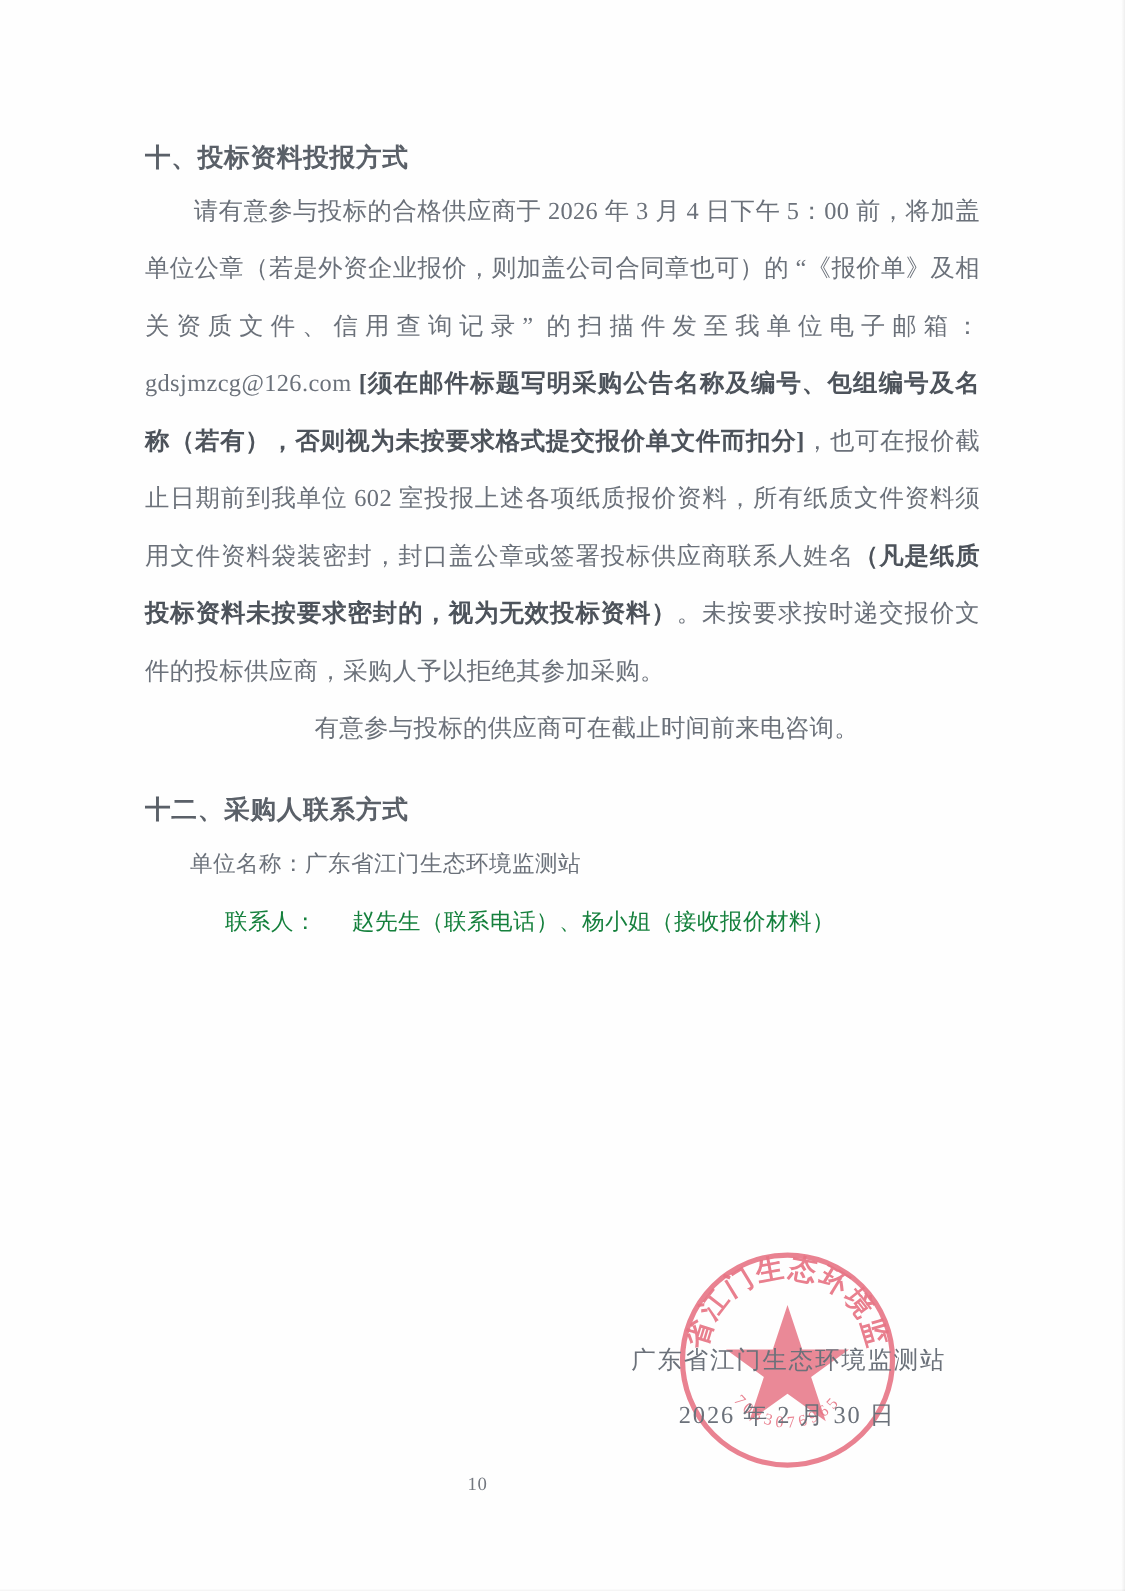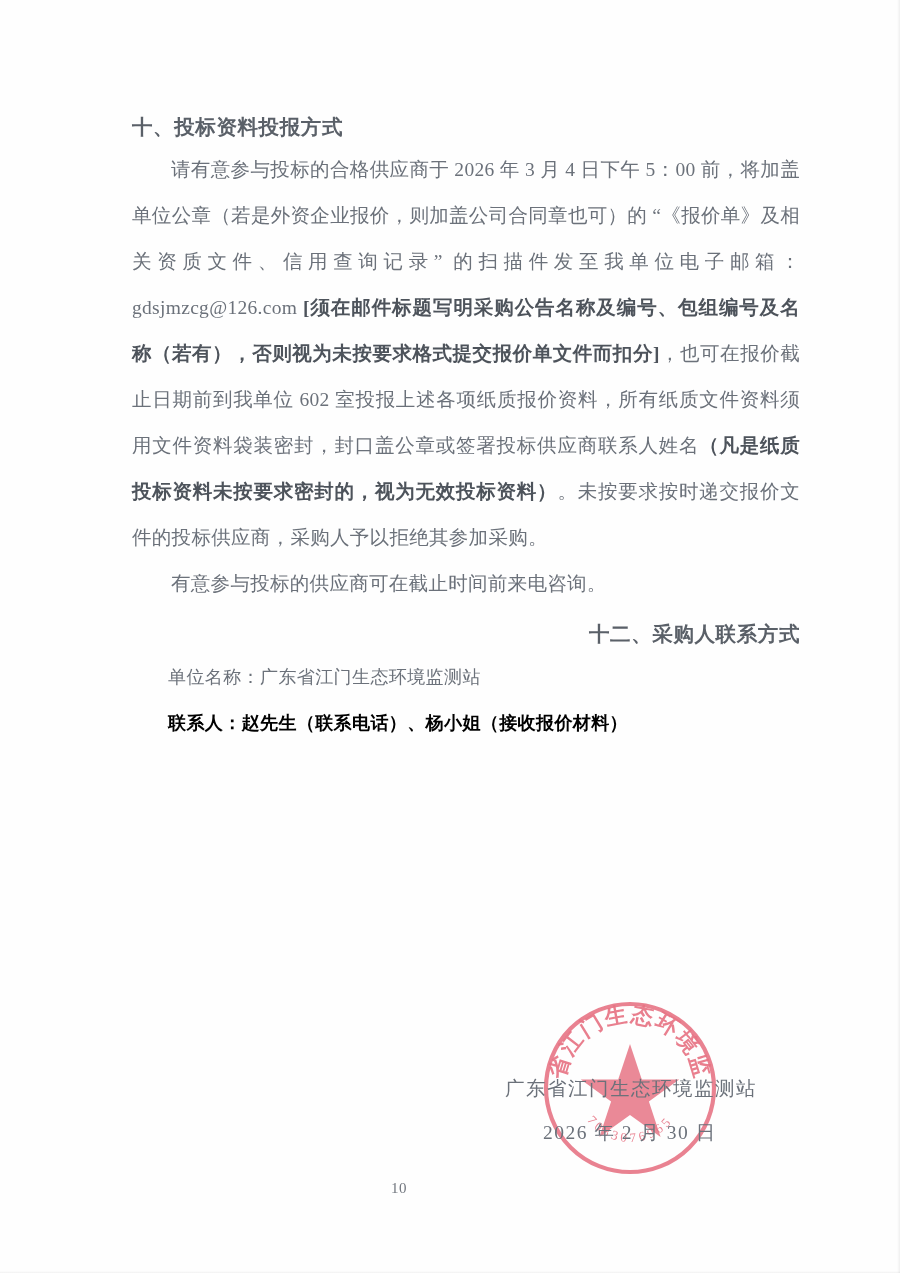--- a/index.html
+++ b/index.html
@@ -30,36 +30,36 @@
   .page-edge-bottom {
     position: absolute;
     left: 0;
     bottom: 0;
     height: 2px;
     width: 100%;
     background: linear-gradient(to bottom, rgba(0,0,0,0.0), rgba(0,0,0,0.05));
   }
   .content {
     position: absolute;
-    left: 132px;
+    left: 116px;
     top: 112px;
     width: 668px;
   }
 
   .heading {
     font-size: 20.5px;
     font-weight: bold;
     color: #5a6068;
     letter-spacing: 0.6px;
     line-height: 1.5;
     margin: 0 0 4px 0;
     white-space: nowrap;
   }
   .heading.h-eleven { margin-top: 26px; }
-  .heading.h-twelve { margin-top: 12px; text-align: right; }
+  .heading.h-twelve { margin-top: 26px; }
 
   .para {
     font-size: 19.5px;
     color: #6b717a;
     line-height: 46px;
     text-align: justify;
     text-justify: inter-ideograph;
     margin: 0;
     letter-spacing: 0.3px;
     font-family: Liberation Serif, serif;
@@ -71,36 +71,38 @@
   }
 
   .simple-line {
     font-size: 19.5px;
     color: #6b717a;
     line-height: 46px;
     margin: 0;
     text-indent: 2em;
     letter-spacing: 0.3px;
     white-space: nowrap;
+    text-align: center;
   }
 
   .contact-block {
     margin-top: 2px;
   }
   .contact-row {
     font-size: 18px;
     color: #6b717a;
     line-height: 46px;
     padding-left: 36px;
     letter-spacing: 0.4px;
     white-space: nowrap;
   }
   .contact-row .label-strong {
-    font-weight: bold;
-    color: #000000;
+    font-weight: normal;
+    color: #15803d;
+    margin-left: 28px;
   }
   .contact-row .underline {
     text-decoration: underline;
     text-underline-offset: 3px;
   }
 
   
   .signature {
     position: absolute;
     left: 505px;
@@ -133,21 +135,21 @@
     top: 1000px;
     width: 176px;
     height: 176px;
     z-index: 1;
     opacity: 0.82;
   }
   .seal svg { display: block; }
 
   .page-number {
     position: absolute;
-    left: 17px;
+    left: 0;
     top: 1180px;
     width: 764px;
     text-align: center;
     font-size: 15px;
     color: #72777f;
     letter-spacing: 0.5px;
   }
 </style>
 </head>
 <body>

